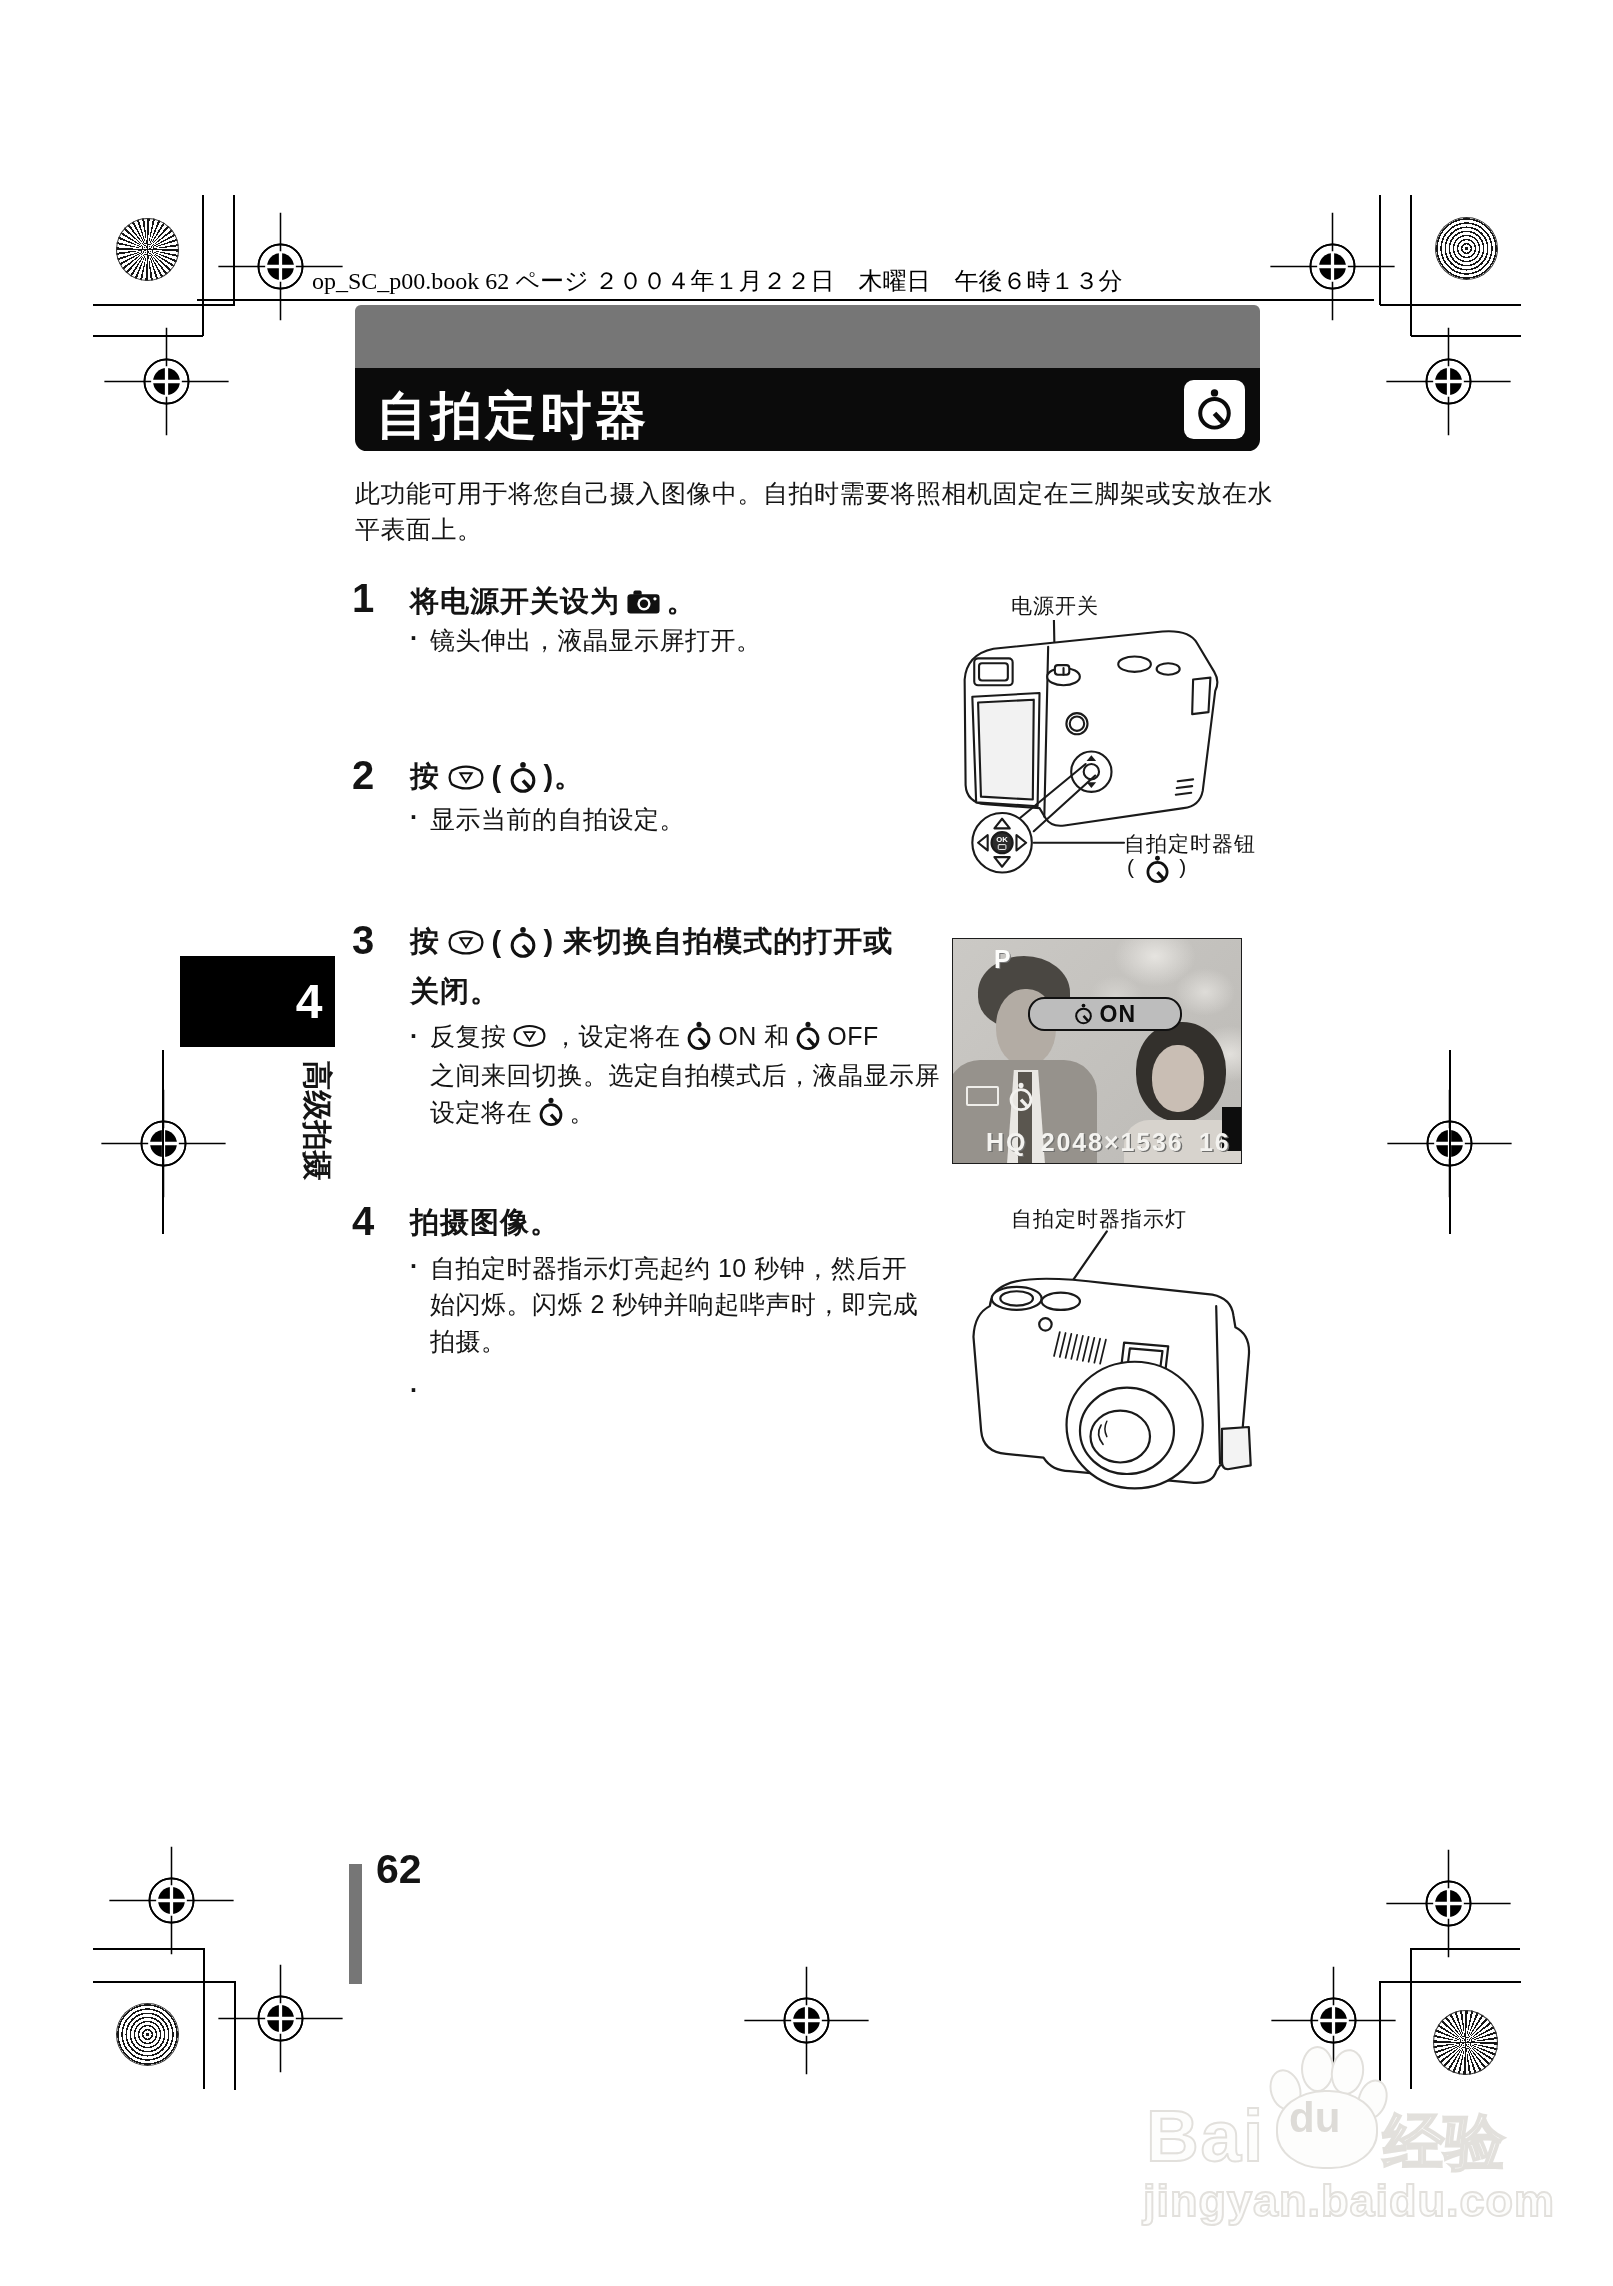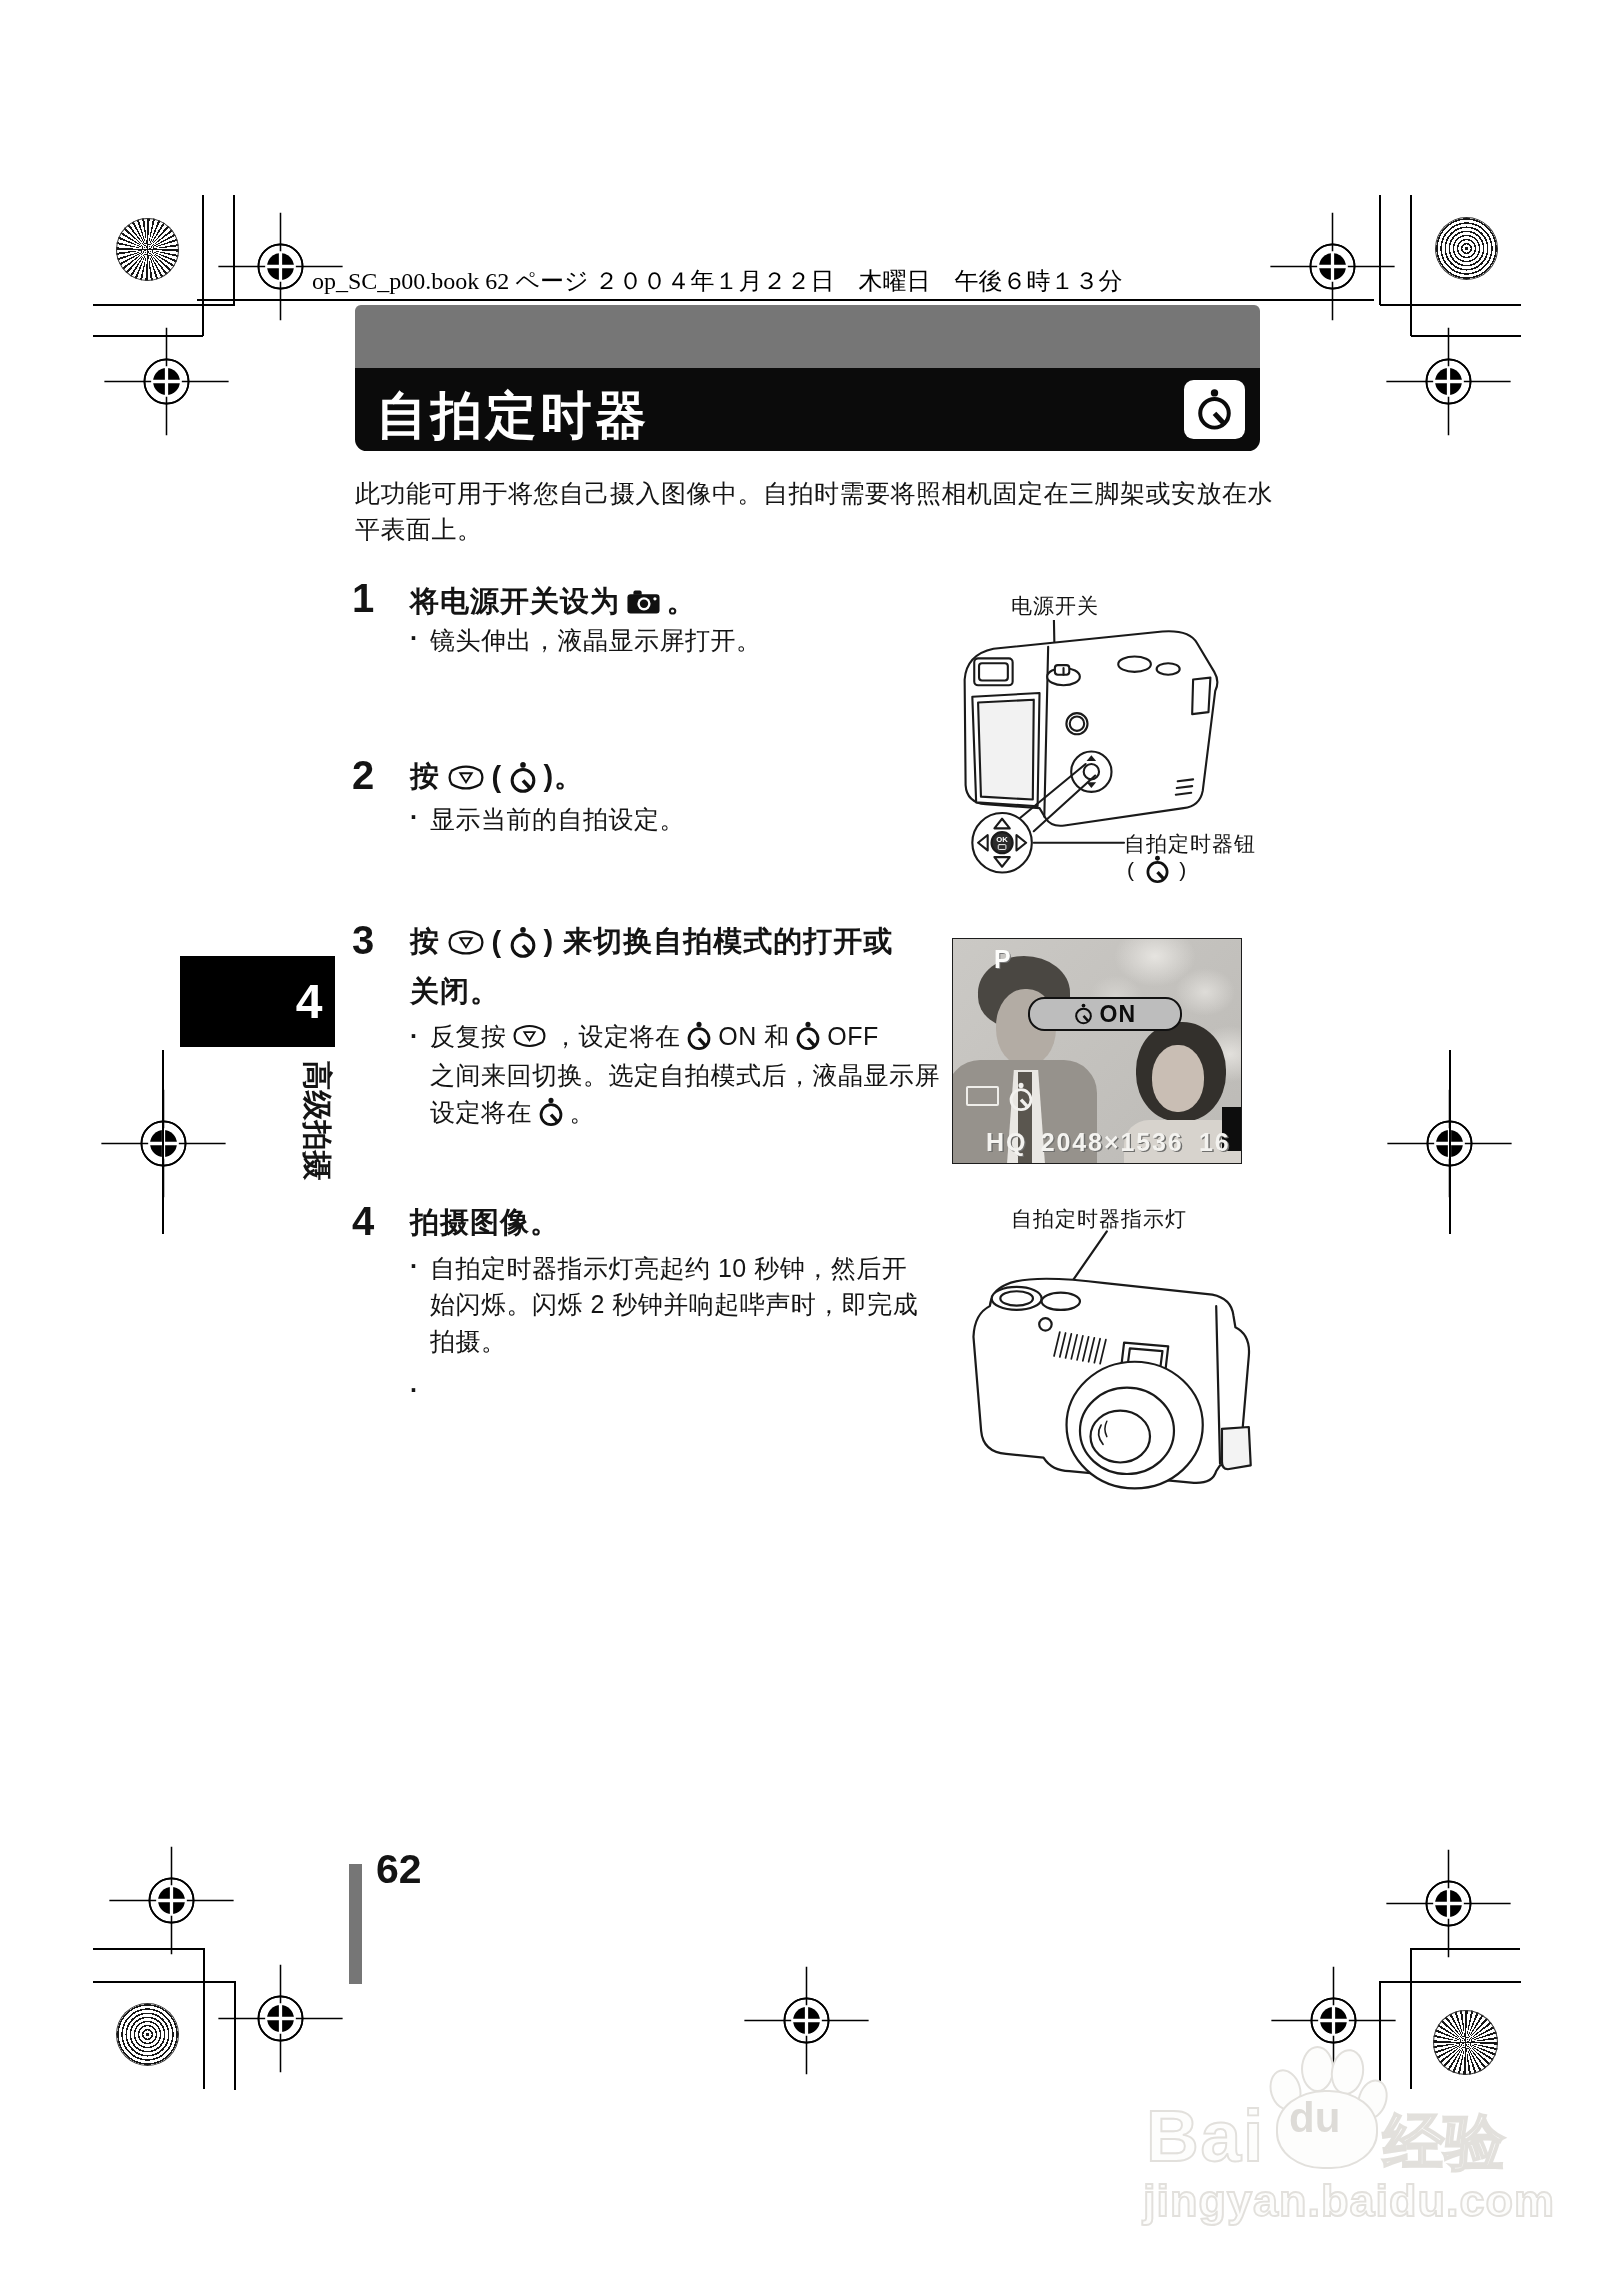--- a/index.html
+++ b/index.html
@@ -23,21 +23,21 @@
   .bar-black{position:absolute;left:355px;top:368px;width:905px;height:83px;background:#0b0b0b;border-radius:0 0 11.5px 11.5px;}
   .bar-title{position:absolute;left:21px;top:14.4px;font-size:51px;font-weight:700;color:#fff;letter-spacing:3.8px;}
   .bar-icon{position:absolute;right:15.4px;top:11.5px;width:61px;height:59px;background:#fff;border-radius:9.6px;
        display:flex;align-items:center;justify-content:center;color:#0b0b0b;}
   
   .body-txt{font-size:25px;line-height:32px;letter-spacing:0.5px;white-space:nowrap;}
   .step-num{position:absolute;font-size:40px;font-weight:700;}
   .step-h{position:absolute;font-size:29px;font-weight:700;letter-spacing:1px;display:flex;align-items:center;gap:6.7px;white-space:nowrap;}
   .bullet-dot{position:absolute;left:410px;font-size:25px;font-weight:700;}
   .bline{position:absolute;left:430px;display:flex;align-items:center;gap:5.8px;}
-  .figlabel{position:absolute;font-size:21px;letter-spacing:1px;white-space:nowrap;display:flex;align-items:center;gap:3.8px;}
+  .figlabel{position:absolute;font-size:21px;letter-spacing:1px;white-space:nowrap;display:flex;align-items:flex-start;gap:3.8px;}
   .icon-inline{flex:0 0 auto;}
   
   .chapter-box{position:absolute;left:180px;top:956px;width:155px;height:91px;background:#000;}
   .chapter-num{position:absolute;right:12.5px;top:0;line-height:91px;color:#fff;font-size:48px;font-weight:700;}
   .chapter-label{position:absolute;left:259px;top:1102px;width:119px;height:36px;transform:rotate(90deg);
        font-size:30px;font-weight:700;letter-spacing:0px;text-align:center;white-space:nowrap;}
   
   .lcd{position:absolute;left:953px;top:939px;width:288px;height:224px;outline:1.9px solid #1c1c1c;overflow:hidden;
        background:
         radial-gradient(58px 43px at 202px 17.3px,#e6e4e0 0%,rgba(230,228,224,0) 70%),

